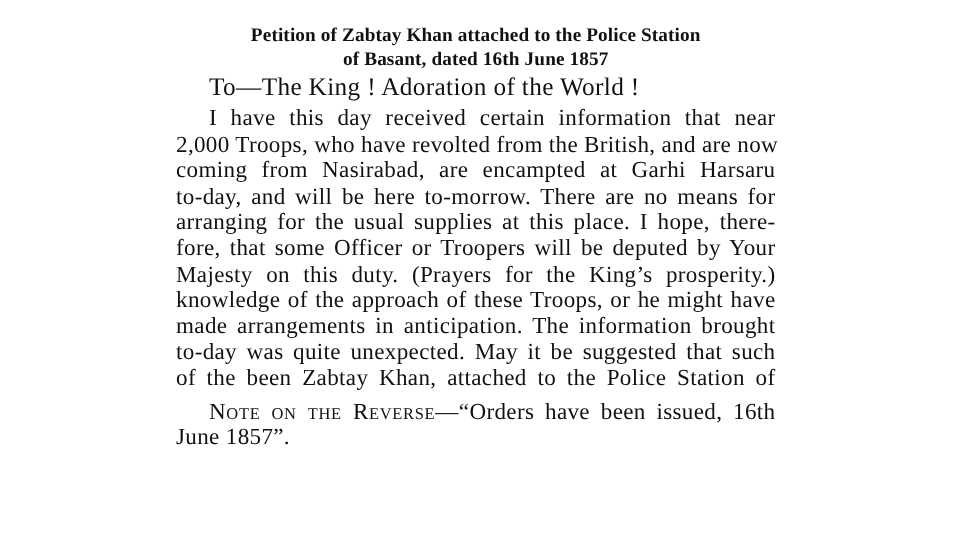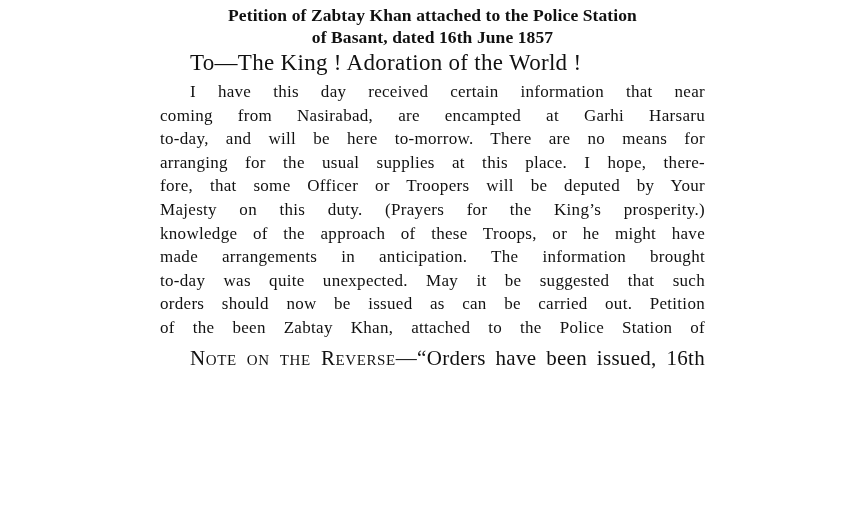--- a/index.html
+++ b/index.html
@@ -11,40 +11,40 @@
     width: 867px;
     height: 505px;
     position: relative;
     overflow: hidden;
     font-family: "Liberation Serif", "DejaVu Serif", serif;
     color: #111111;
   }
   .page {
     position: absolute;
     left: 160px;
-    top: 4px;
+    top: 20px;
     width: 545px;
   }
   .title {
     font-weight: bold;
     font-size: 17.5px;
     line-height: 22px;
     text-align: center;
     margin: 0;
     letter-spacing: 0.1px;
   }
   .salutation {
     font-size: 23px;
     line-height: 22px;
     margin: 4px 0 0 0;
     text-indent: 30px;
     letter-spacing: 0.3px;
   }
   .body-text {
-    font-size: 17px;
+    font-size: 21px;
     line-height: 23.6px;
     margin: 6px 0 0 0;
     text-align: justify;
     text-align-last: left;
     letter-spacing: 0.3px;
   }
   .body-text .line {
     display: block;
     text-align: justify;
     text-align-last: justify;
@@ -81,28 +81,29 @@
 <div class="page">
   <h1 class="title">
     <span>Petition of Zabtay Khan attached to  the Police  Station</span><br>
     <span>of Basant, dated 16th June 1857</span>
   </h1>
 
   <p class="salutation">To—The King !  Adoration of the World !</p>
 
   <p class="body-text">
     <span class="line first">I have this day received certain information that near</span>
+    <span class="line">2,000 Troops, who have revolted from the British, and are now</span>
     <span class="line">coming from Nasirabad, are encampted at  Garhi Harsaru</span>
     <span class="line">to-day, and will be here to-morrow.  There are no means for</span>
     <span class="line">arranging for the usual supplies at this place. I hope, there-</span>
     <span class="line">fore, that some Officer or Troopers will be deputed by Your</span>
     <span class="line">Majesty on this duty.  (Prayers for the King’s prosperity.)</span>
     <span class="line">knowledge of the approach of these Troops, or he might have</span>
     <span class="line">made arrangements in anticipation.  The information brought</span>
     <span class="line">to-day was quite unexpected. May it be suggested that such</span>
-    <span class="line">orders should now be issued as can be carried out.  Petition</span>
     <span class="line">of the been  Zabtay Khan, attached to the Police Station of</span>
   </p>
 
   <p class="note">
     <span class="line first"><span class="smallcaps">Note on the Reverse</span><span>—</span><span>“Orders have been issued, 16th</span></span>
+    <span class="line">June 1857”.</span>
   </p>
 </div>
 
 </body></html>

